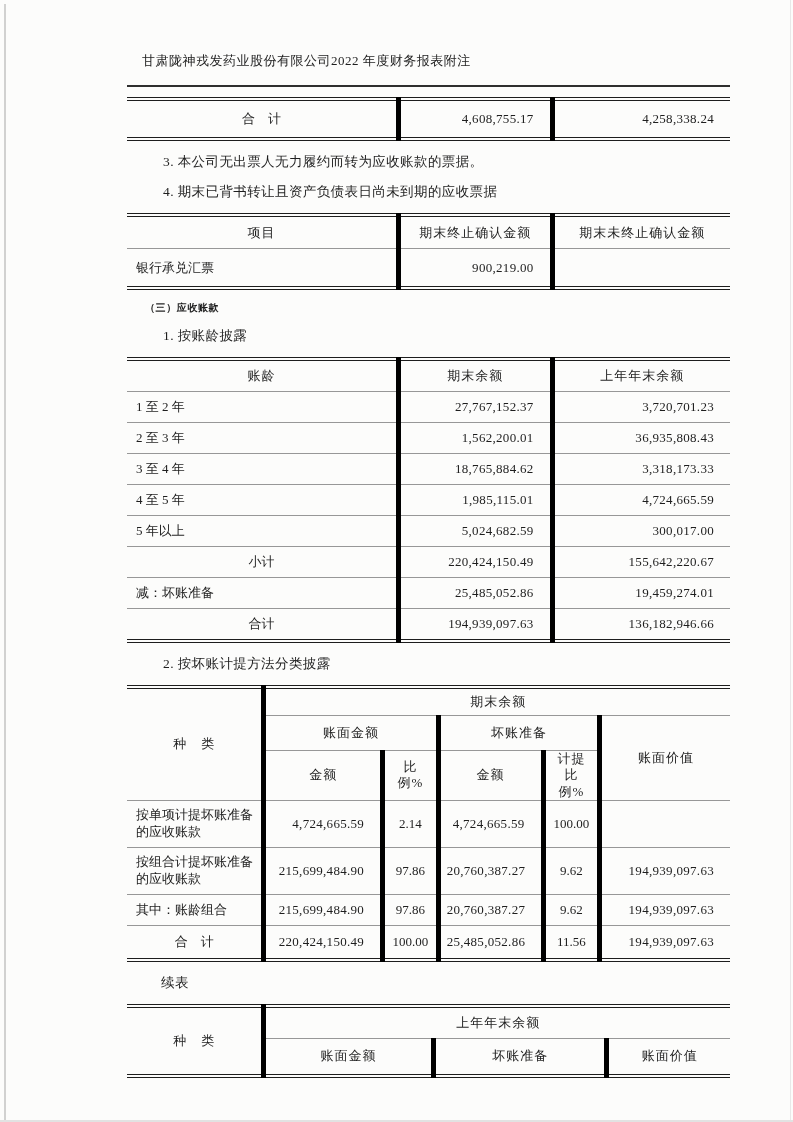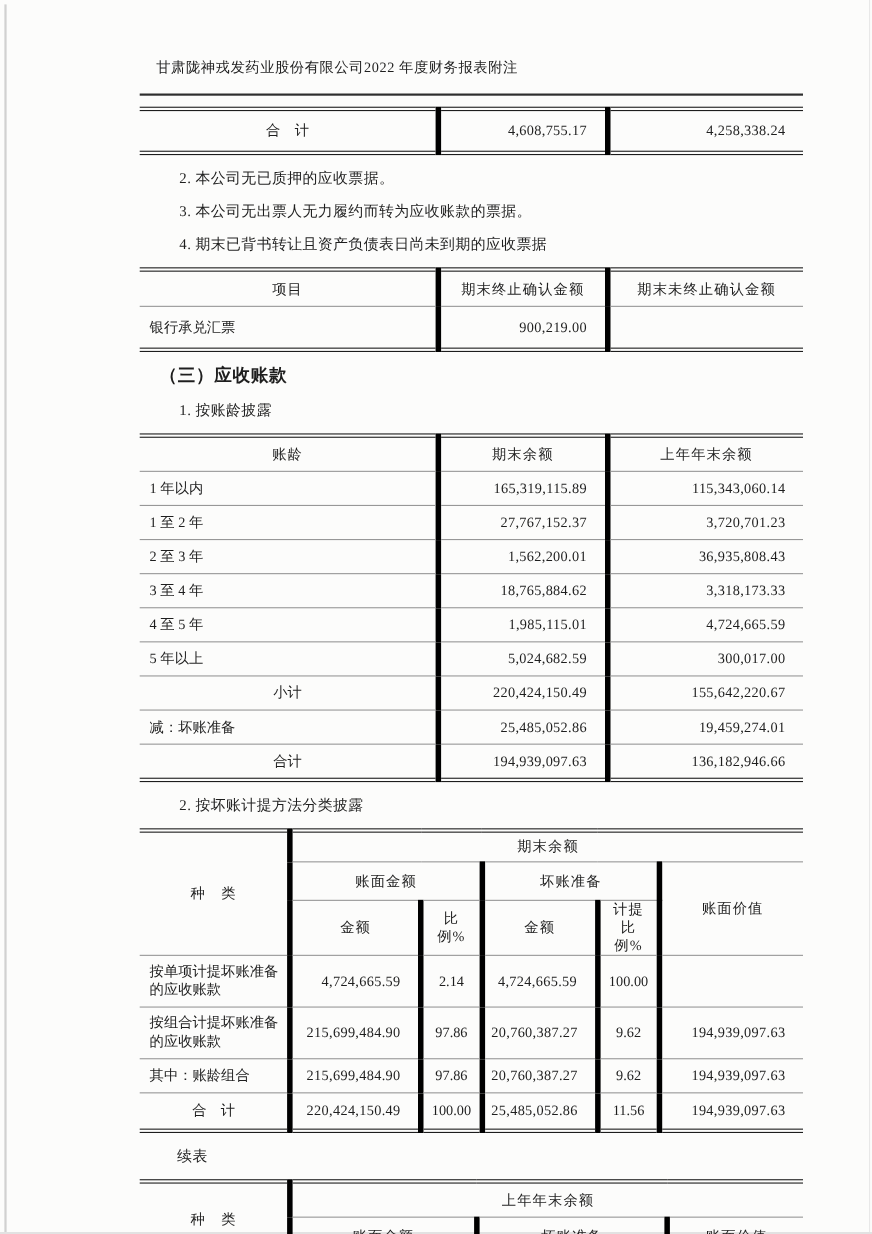--- a/index.html
+++ b/index.html
@@ -45,21 +45,21 @@
   .t4 tr.h1 th{height:26px;}
   .t4 tr.h2 th{height:34px;}
   .t4 tr.h3 th{height:34px;line-height:1.25;}
   .t4 td.two{height:46px;line-height:1.3;}
   .t4 tr.d3 td{height:30px;}
   .t4 tr.d4 td{height:32px;}
   .t5 tr.h1 th{height:30px;}
   .t5 tr.h2 th{height:35px;}
 
   .note{margin:12px 0 12px 36px;font-size:13.5px;letter-spacing:.4px;}
-  .section-title{margin:11px 0 10px 18px;font-size:16px;font-weight:bold;letter-spacing:.6px;}
+  .section-title{margin:11px 0 10px 18px;font-size:10px;font-weight:bold;letter-spacing:.6px;}
   .cont{margin:12px 0 12px 34px;}
   .gap-t{height:10px;}
 </style>
 </head>
 <body>
 
 <div class="page">
   <div class="edge-left"></div>
   <div class="edge-right"></div>
   <div class="edge-bottom"></div>
@@ -81,21 +81,20 @@
         </colgroup>
       <tbody>
           <tr>
         <td class="ctr">合　计</td>
         <td class="num vl">4,608,755.17</td>
         <td class="num vl">4,258,338.24</td>
       </tr>
     </tbody>
       </table>
 
-    <p class="note">2. 本公司无已质押的应收票据。</p>
     <p class="note">3. 本公司无出票人无力履约而转为应收账款的票据。</p>
     <p class="note">4. 期末已背书转让且资产负债表日尚未到期的应收票据</p>
 
     <table class="t t2">
       <colgroup>
           <col style="width:45%">
           <col style="width:25.5%">
           <col style="width:29.5%">
         </colgroup>
       <tbody>
@@ -119,25 +118,20 @@
       <colgroup>
           <col style="width:45%">
           <col style="width:25.5%">
           <col style="width:29.5%">
         </colgroup>
       <tbody>
           <tr>
         <th class="hd">账龄</th>
         <th class="hd vl">期末余额</th>
         <th class="hd vl">上年年末余额</th>
-      </tr>
-      <tr>
-        <td class="lft">1 年以内</td>
-        <td class="num vl">165,319,115.89</td>
-        <td class="num vl">115,343,060.14</td>
       </tr>
       <tr>
         <td class="lft">1 至 2 年</td>
         <td class="num vl">27,767,152.37</td>
         <td class="num vl">3,720,701.23</td>
       </tr>
       <tr>
         <td class="lft">2 至 3 年</td>
         <td class="num vl">1,562,200.01</td>
         <td class="num vl">36,935,808.43</td>

